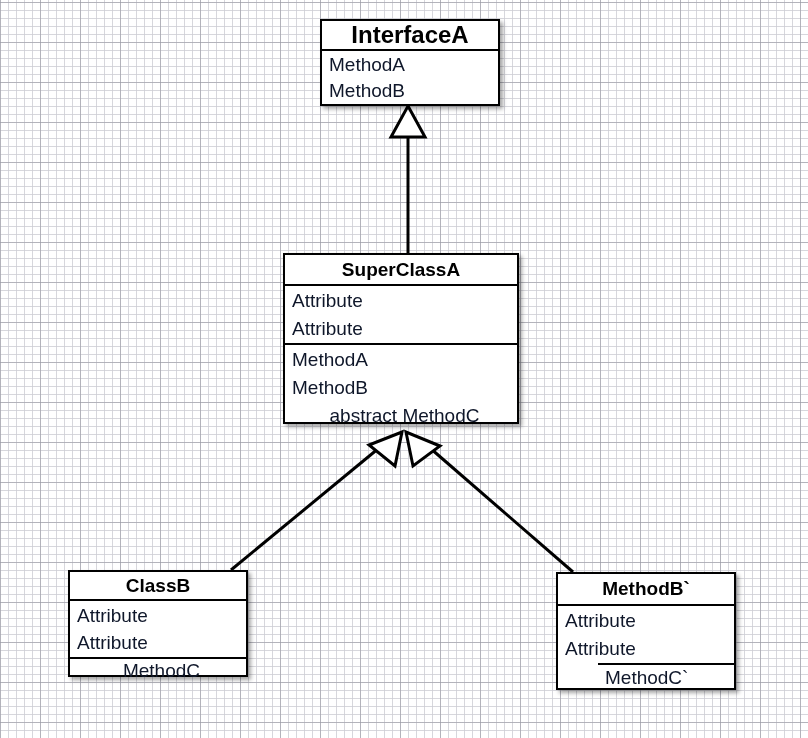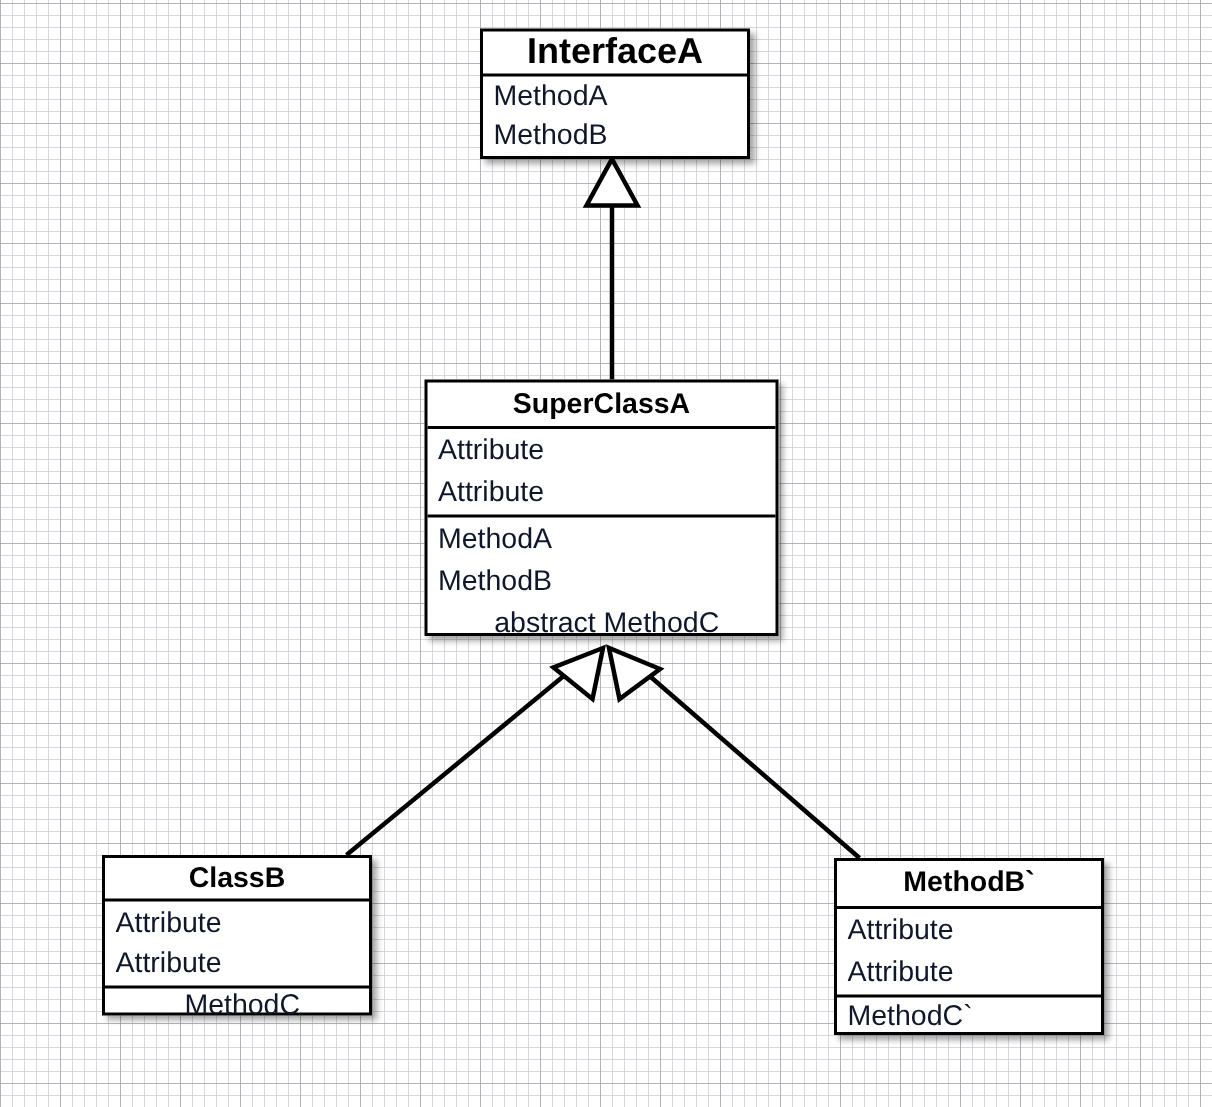--- a/index.html
+++ b/index.html
@@ -131,18 +131,18 @@
       <div class="uml-row" style="font-size:19px; line-height:24px;text-align:center;">MethodC</div>
     </div>
   </div>
 
   <div class="uml-box" style="left:556px; top:572px; width:180px; height:118px;">
     <div class="uml-title" style="height:32px; line-height:30px; font-size:19px;">MethodB`</div>
     <div class="uml-section" style="height:57px; padding-top:1px;">
       <div class="uml-row" style="font-size:19px; line-height:28px;">Attribute</div>
       <div class="uml-row" style="font-size:19px; line-height:28px;">Attribute</div>
     </div>
-    <div class="uml-section" style="height:42px; padding-top:0px;">
+    <div class="uml-section" style="height:42px; padding-top:0px;margin-left:40px;">
       <div class="uml-row" style="font-size:19px; line-height:25px;">MethodC`</div>
     </div>
   </div>
 
 </div>
 
 </body></html>

